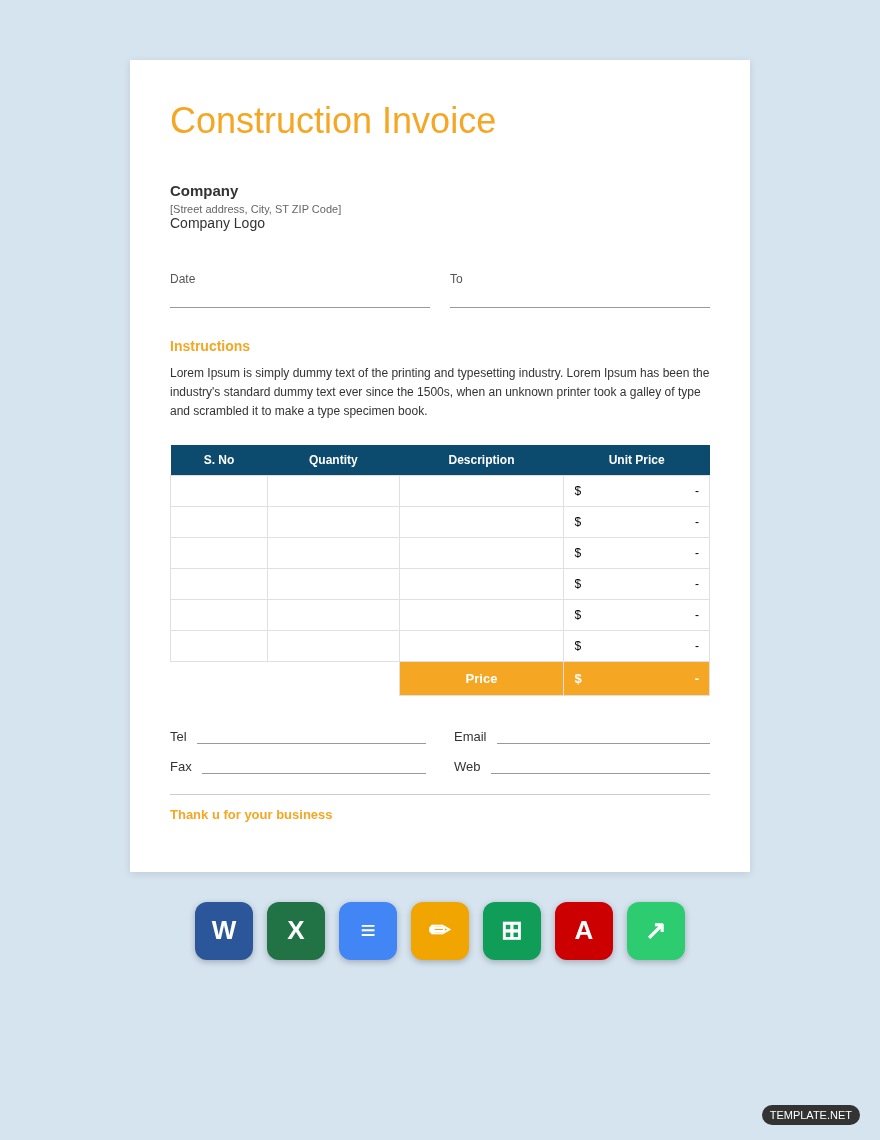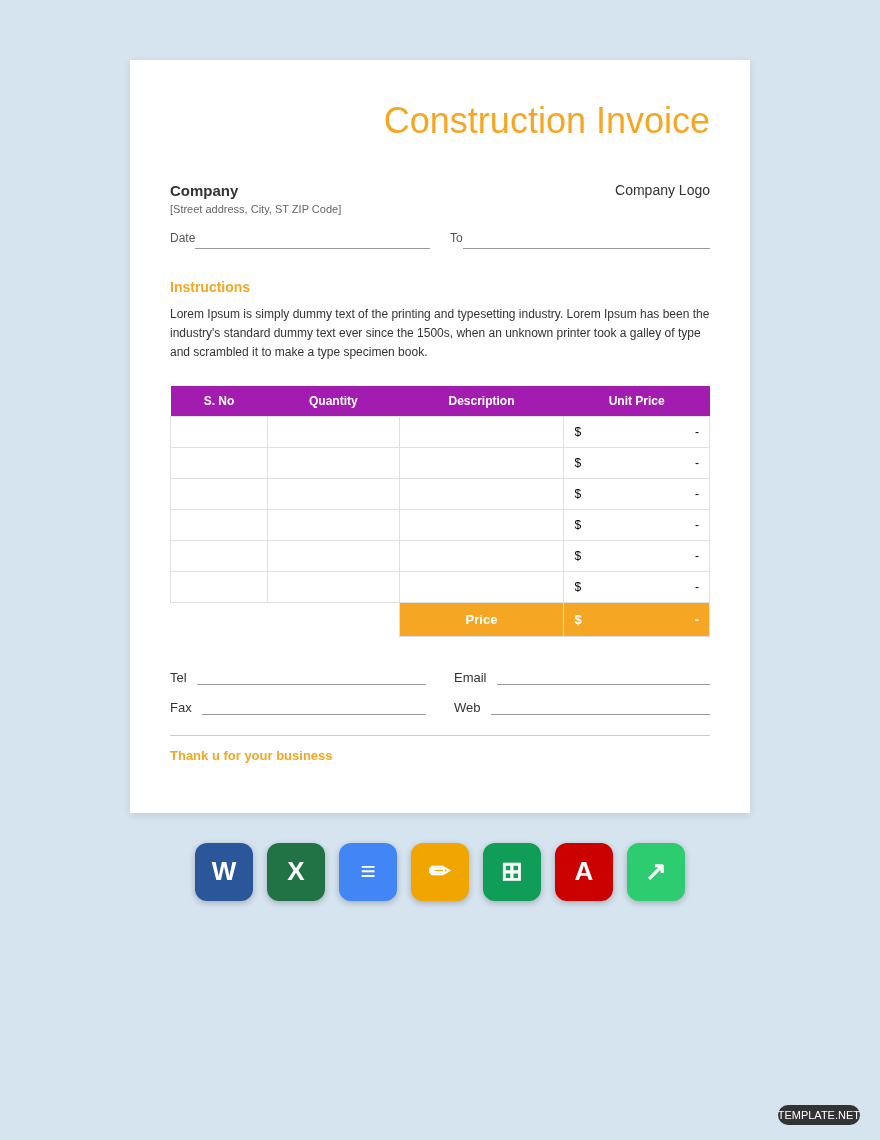--- a/index.html
+++ b/index.html
@@ -19,28 +19,28 @@
       width: 620px;
       padding: 40px 40px 50px;
       box-shadow: 0 2px 8px rgba(0,0,0,0.1);
     }
 
     .doc-title {
       color: #f5a623;
       font-size: 36px;
       font-weight: normal;
       margin-bottom: 40px;
-      text-align: right;
     }
 
     .company-row {
       display: flex;
       justify-content: space-between;
       align-items: flex-start;
-      margin-bottom: 16px;
+      margin-bottom: 41px;
+      flex-direction: column;
     }
 
     .company-name {
       font-size: 15px;
       font-weight: bold;
       color: #333;
     }
 
     .company-address {
       font-size: 11px;
@@ -55,21 +55,21 @@
 
     .fields-row {
       display: flex;
       gap: 20px;
       margin-bottom: 30px;
     }
 
     .field-group {
       flex: 1;
       display: flex;
-      flex-direction: row;
+      flex-direction: column;
     }
 
     .field-label {
       font-size: 12px;
       color: #555;
       margin-bottom: 4px;
     }
 
     .field-line {
       border-bottom: 1px solid #999;
@@ -97,21 +97,21 @@
     .table-container {
       margin-bottom: 30px;
     }
 
     .invoice-table {
       width: 100%;
       border-collapse: collapse;
     }
 
     .invoice-table thead tr {
-      background-color: #a21caf;
+      background-color: #0c4a6e;
     }
 
     .invoice-table thead th {
       color: #fff;
       font-size: 12px;
       font-weight: bold;
       padding: 8px 10px;
       text-align: center;
     }
 
@@ -183,21 +183,21 @@
       position: relative;
     }
 
     .watermark-bar {
       position: fixed;
       bottom: 15px;
       right: 20px;
       background: #333;
       color: #fff;
       font-size: 11px;
-      padding: 4px 0;
+      padding: 4px 8px;
       border-radius: 10px;
     }
   </style>
 </head>
 <body>
 
 <div class="document">
   <h1 class="doc-title">Construction Invoice</h1>
 
   <div class="company-row">

